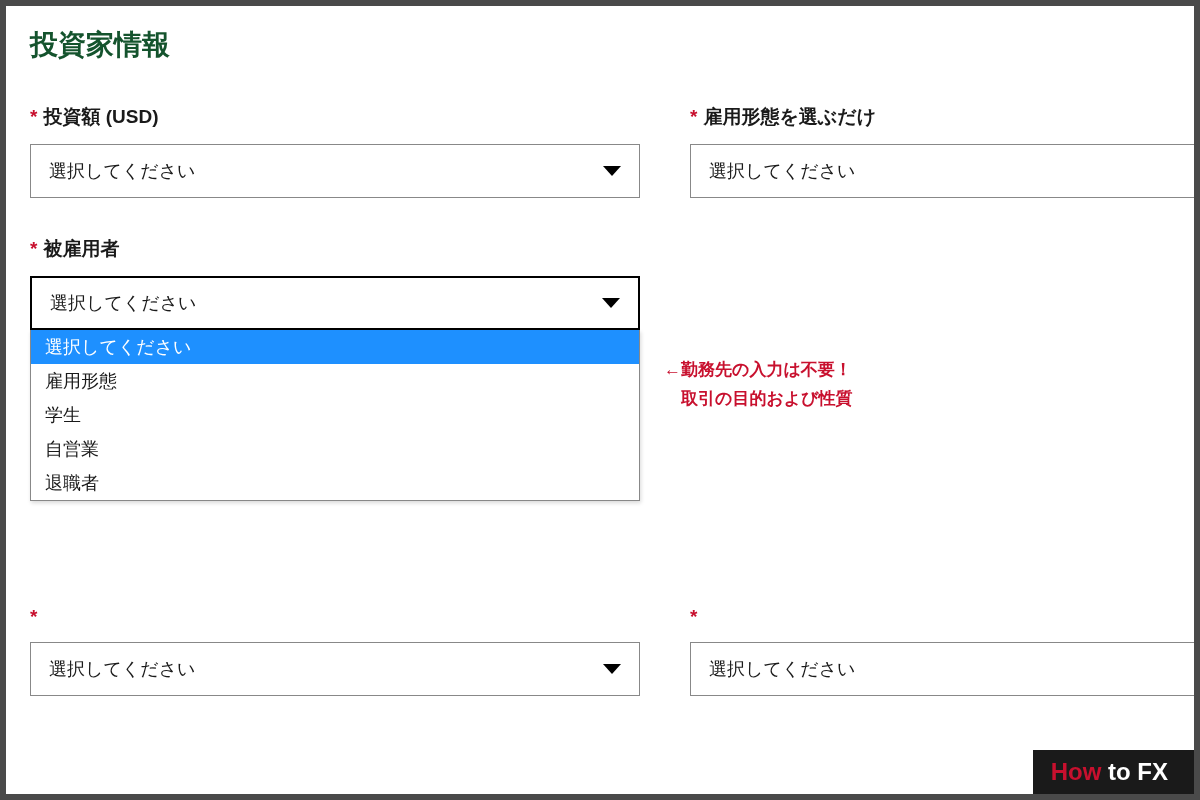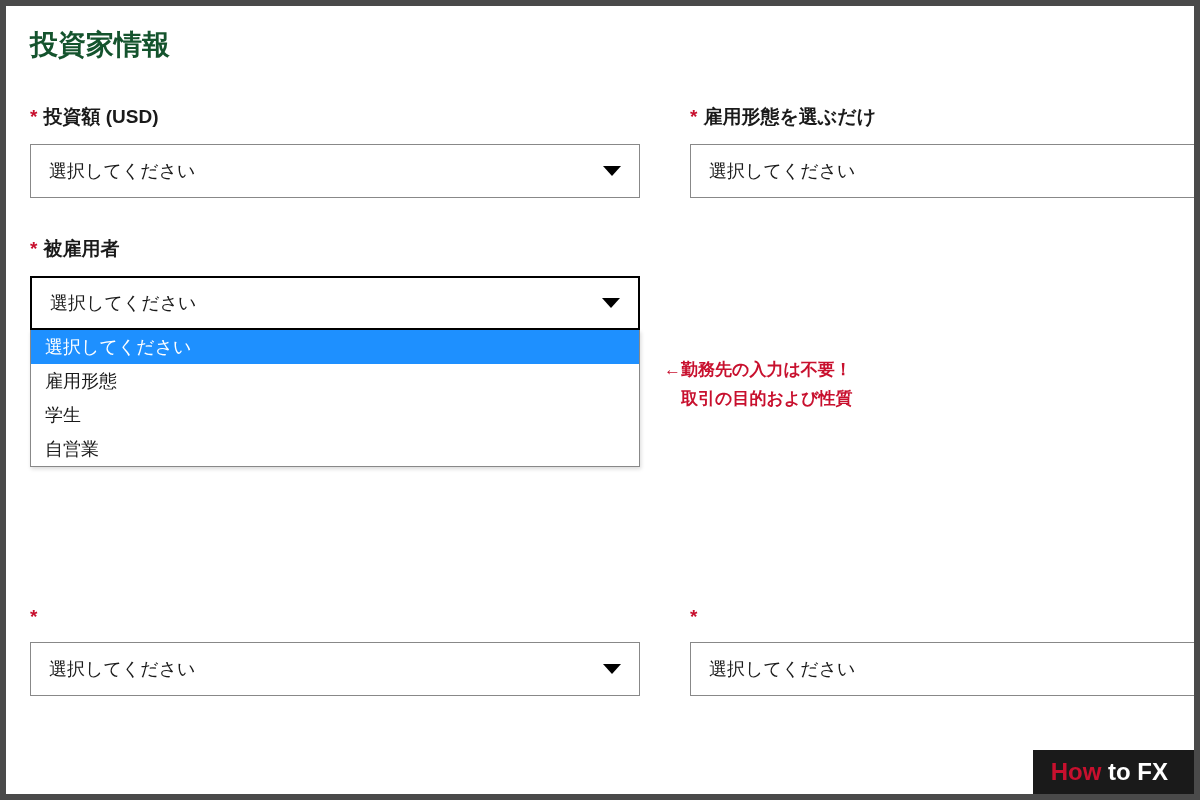--- a/index.html
+++ b/index.html
@@ -166,20 +166,21 @@
       <div class="dropdown-wrapper">
         <div class="select-box active">
           <span>選択してください</span>
           <span class="chevron"></span>
         </div>
         <div class="dropdown-list">
           <div class="dropdown-item selected">選択してください</div>
           <div class="dropdown-item">雇用形態</div>
           <div class="dropdown-item">学生</div>
           <div class="dropdown-item">自営業</div>
+          <div class="dropdown-item">退職者</div>
         </div>
       </div>
     </div>
   </div>
 
   <div class="spacer-row"></div>
 
   <div class="form-row">
     <div class="form-field field-left">
       <div class="field-label">

